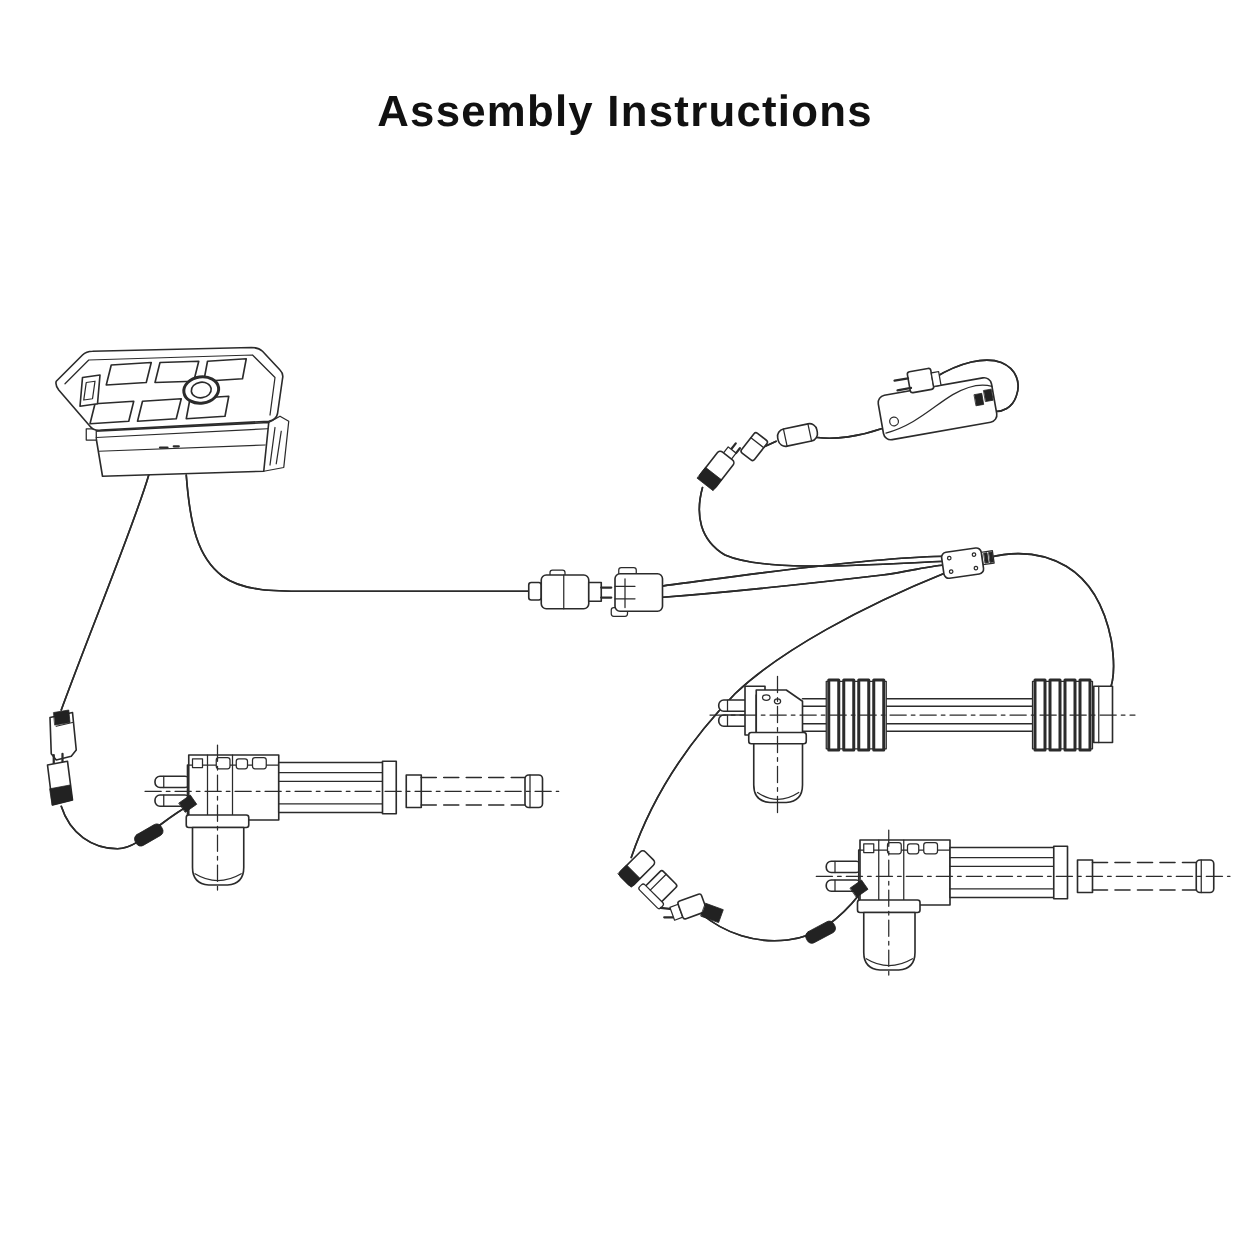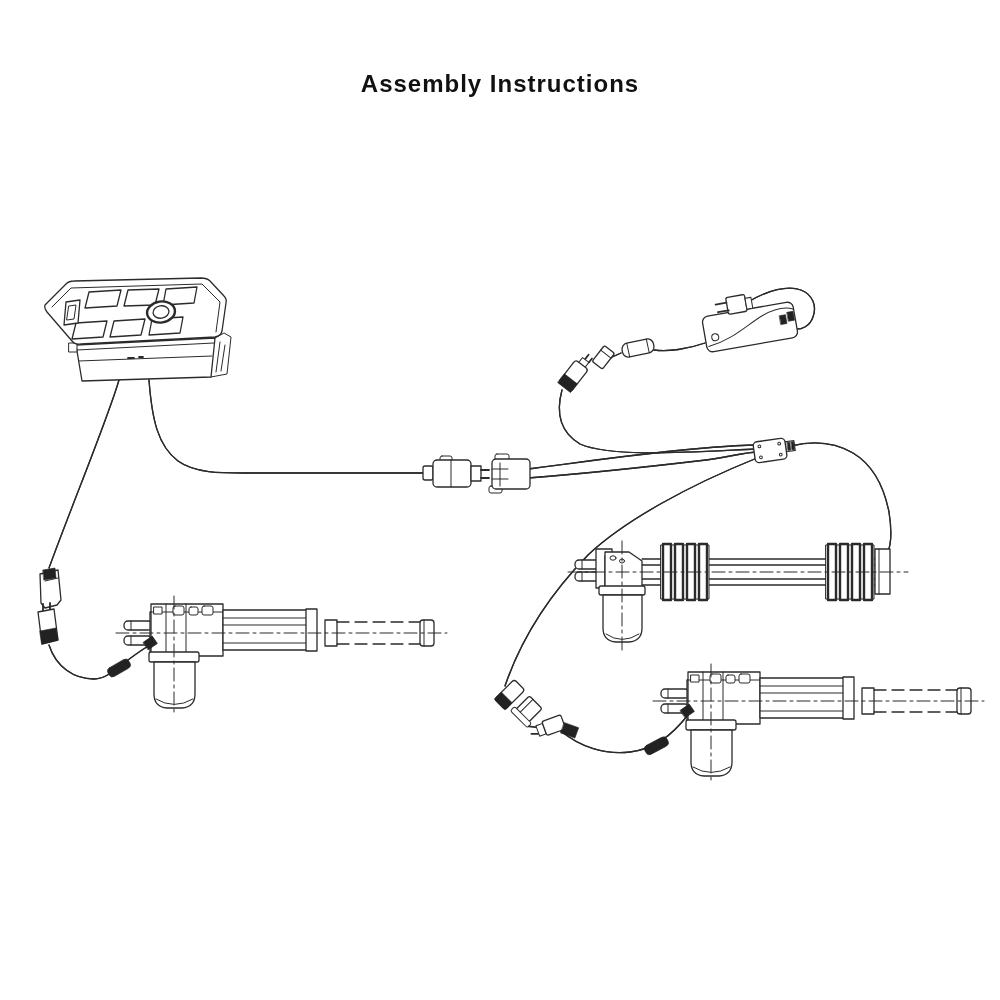--- a/index.html
+++ b/index.html
@@ -1,19 +1,19 @@
 <!DOCTYPE html>
 <html><head>
 <meta charset="utf-8">
 <style>
   html,body{margin:0;padding:0;background:#ffffff;}
   .page{position:relative;width:1000px;height:1000px;background:#fff;overflow:hidden;
         font-family:"Liberation Sans", sans-serif;}
   h1.title{position:absolute;top:70px;left:0;width:1000px;margin:0;text-align:center;
-        font-size:24px;font-weight:700;letter-spacing:1px;color:#111;}
+        font-size:35px;font-weight:700;letter-spacing:1px;color:#111;}
   svg{position:absolute;top:0;left:0;}
   
   .ln *{stroke:#2b2b2b;stroke-width:1.3;fill:none;stroke-linecap:round;stroke-linejoin:round;}
   .ln .white{fill:#ffffff;}
   .ln .dark{fill:#222222;stroke:#222222;stroke-width:.6;}
   .ln .thin{stroke-width:1;}
   .ln .bold{stroke-width:2.4;}
   .ln .mark{stroke-width:1.8;}
   .ln .cable-under{stroke-width:5.2;fill:none;}
   .ln .cable-over{stroke:#ffffff;stroke-width:2.8;fill:none;}

